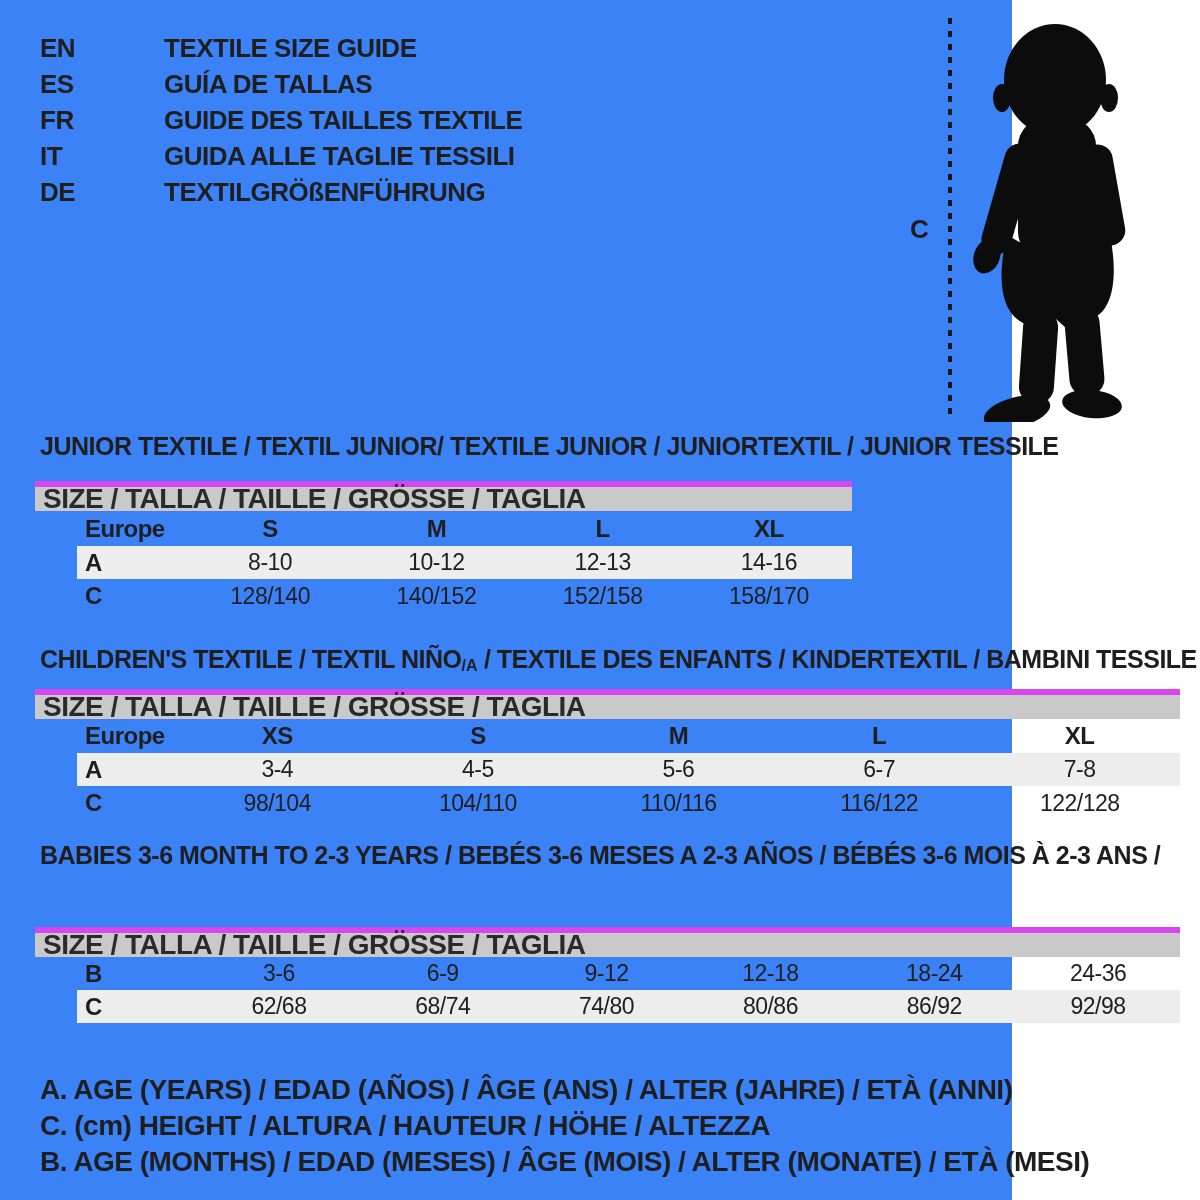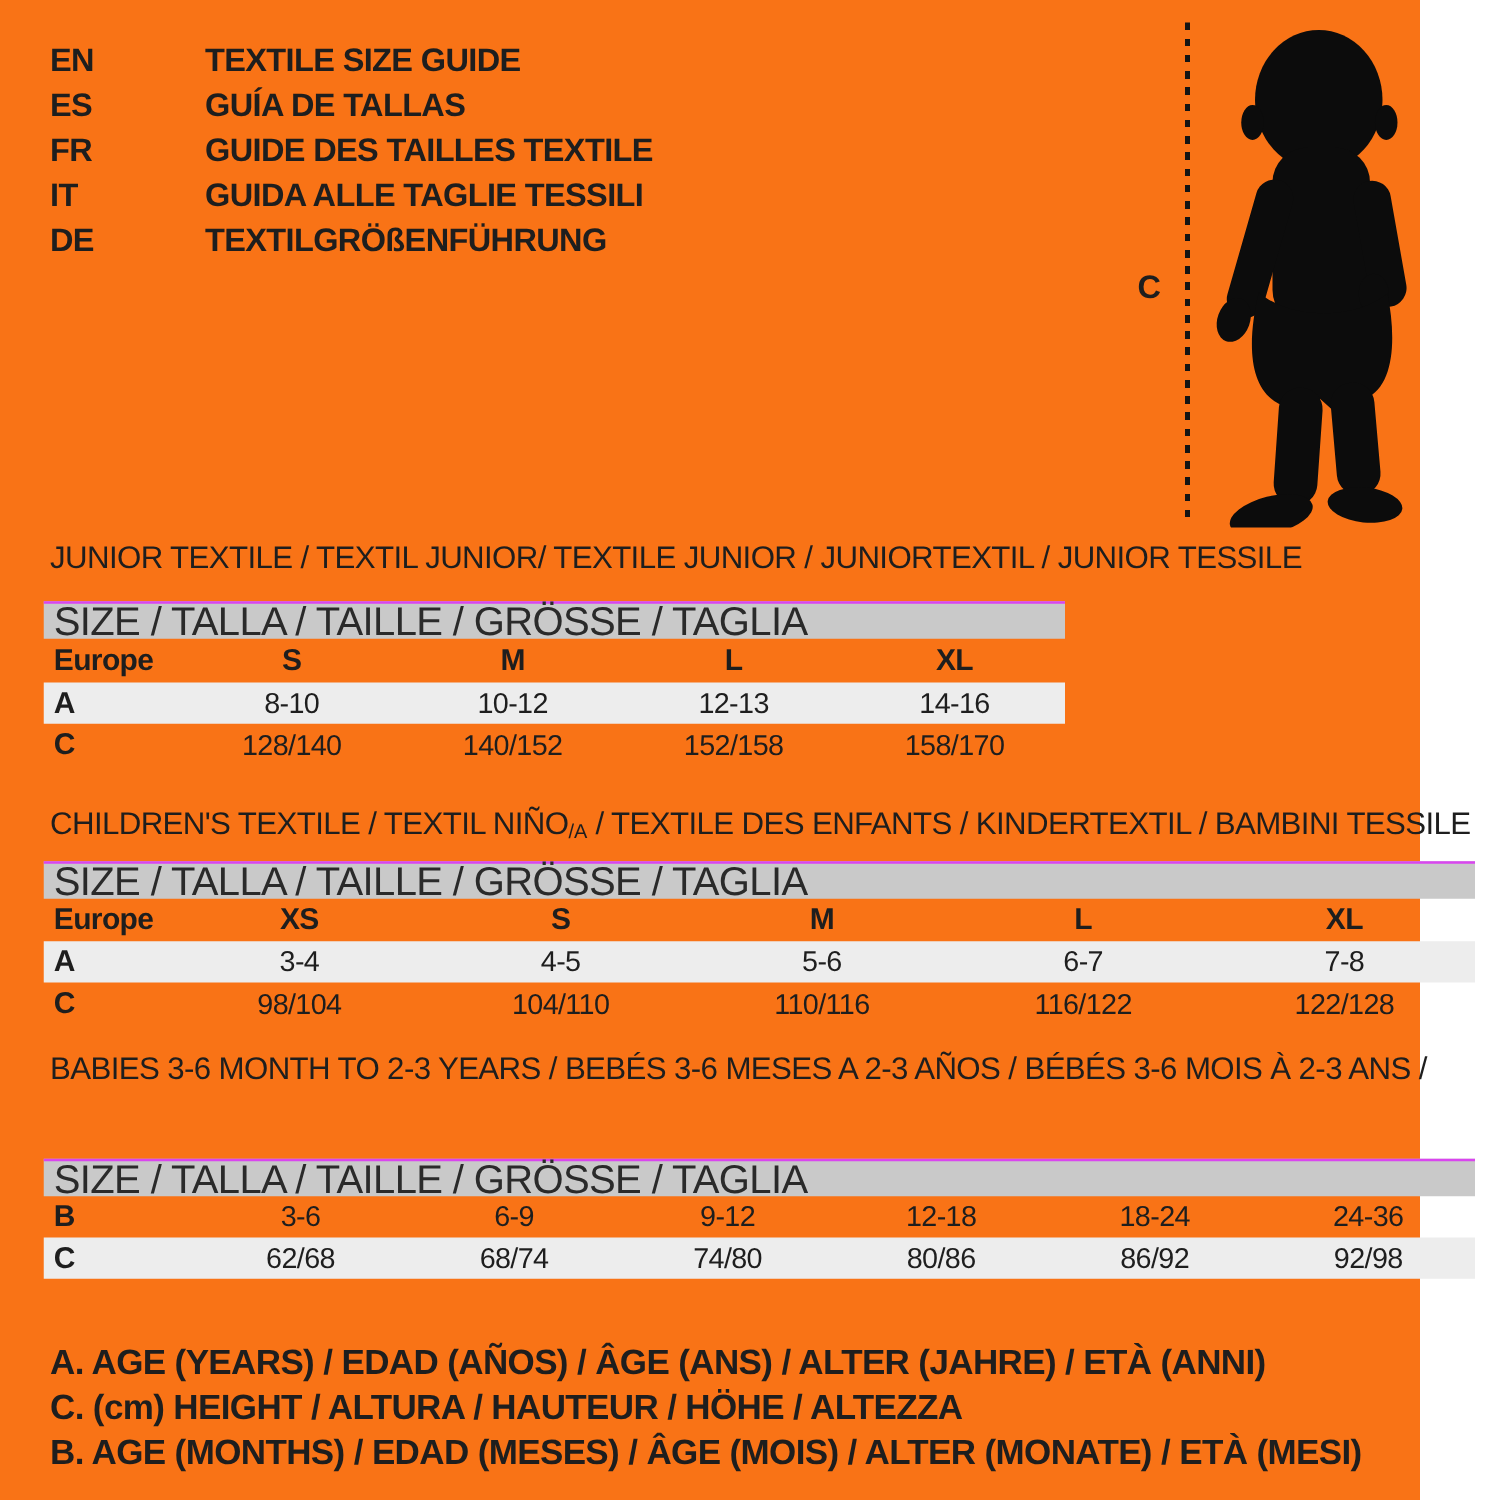--- a/index.html
+++ b/index.html
@@ -1,41 +1,41 @@
 <!DOCTYPE html>
 <html><head>
 <meta charset="utf-8">
 <style>
   * { margin:0; padding:0; box-sizing:border-box; }
   html,body { width:1200px; height:1200px; background:#ffffff; overflow:hidden; }
   body { font-family:"Liberation Sans","DejaVu Sans",sans-serif; color:#1e1e1e; }
-  .page { position:relative; width:1136px; height:1200px; background:#f97316; }
+  .page { position:relative; width:1012px; height:1200px; background:#3b82f6; }
 
   
   .lang-list { position:absolute; left:40px; top:30px; }
   .lang-row { display:flex; height:36px; align-items:center; }
   .lang-code { width:80px; font-size:26px; font-weight:700; letter-spacing:-0.5px; }
   .lang-title { font-size:26px; font-weight:700; letter-spacing:-0.5px;margin-left:44px; }
 
   
   .figure { position:absolute; left:900px; top:0; width:300px; height:430px; }
   .dash-line { position:absolute; left:48px; top:18px; width:4px; height:398px;
     background:repeating-linear-gradient(to bottom,#141414 0 6px,transparent 6px 13px); }
   .height-label { position:absolute; left:10px; top:214px; font-size:26px; font-weight:700; }
   .baby-svg { position:absolute; left:65px; top:22px; }
 
   
-  .section-title { position:absolute; left:40px; font-size:25px; font-weight:400; letter-spacing:-0.5px; white-space:nowrap;text-align:right; }
+  .section-title { position:absolute; left:40px; font-size:25px; font-weight:700; letter-spacing:-0.5px; white-space:nowrap;text-align:right; }
   .section-title .sub { font-size:16px; vertical-align:-3px; letter-spacing:0; }
   .two-line { line-height:40px; }
 
   .size-table { position:absolute; left:35px; }
-  .size-table .hdr { height:30px; background:#c9c9c9; border-top:2px solid #d946ef;
-    display:flex; align-items:center; padding-left:8px; font-size:32px; font-weight:400; letter-spacing:-0.5px; color:#2a2a2a; }
-  .trow { display:grid; align-items:center; }
+  .size-table .hdr { height:30px; background:#c9c9c9; border-top:6px solid #d946ef;
+    display:flex; align-items:center; padding-left:8px; font-size:28px; font-weight:700; letter-spacing:-0.5px; color:#2a2a2a; }
+  .trow { display:grid; align-items:center;margin-left:42px; }
   .trow.shade { background:#ededed; }
   .trow .lab { padding-left:8px; font-size:24px; font-weight:700; letter-spacing:-0.5px; text-align:left; }
   .trow .cell { text-align:center; font-size:23px; letter-spacing:-0.5px; }
   .trow .cell.bold { font-weight:700; font-size:24px; }
 
   .t-junior { width:817px; top:481px; }
   .t-junior .trow { grid-template-columns:110px repeat(4,1fr); }
   .t-children { width:1145px; top:689px; }
   .t-children .trow { grid-template-columns:100px repeat(5,1fr); }
   .t-babies { width:1145px; top:927px; }

